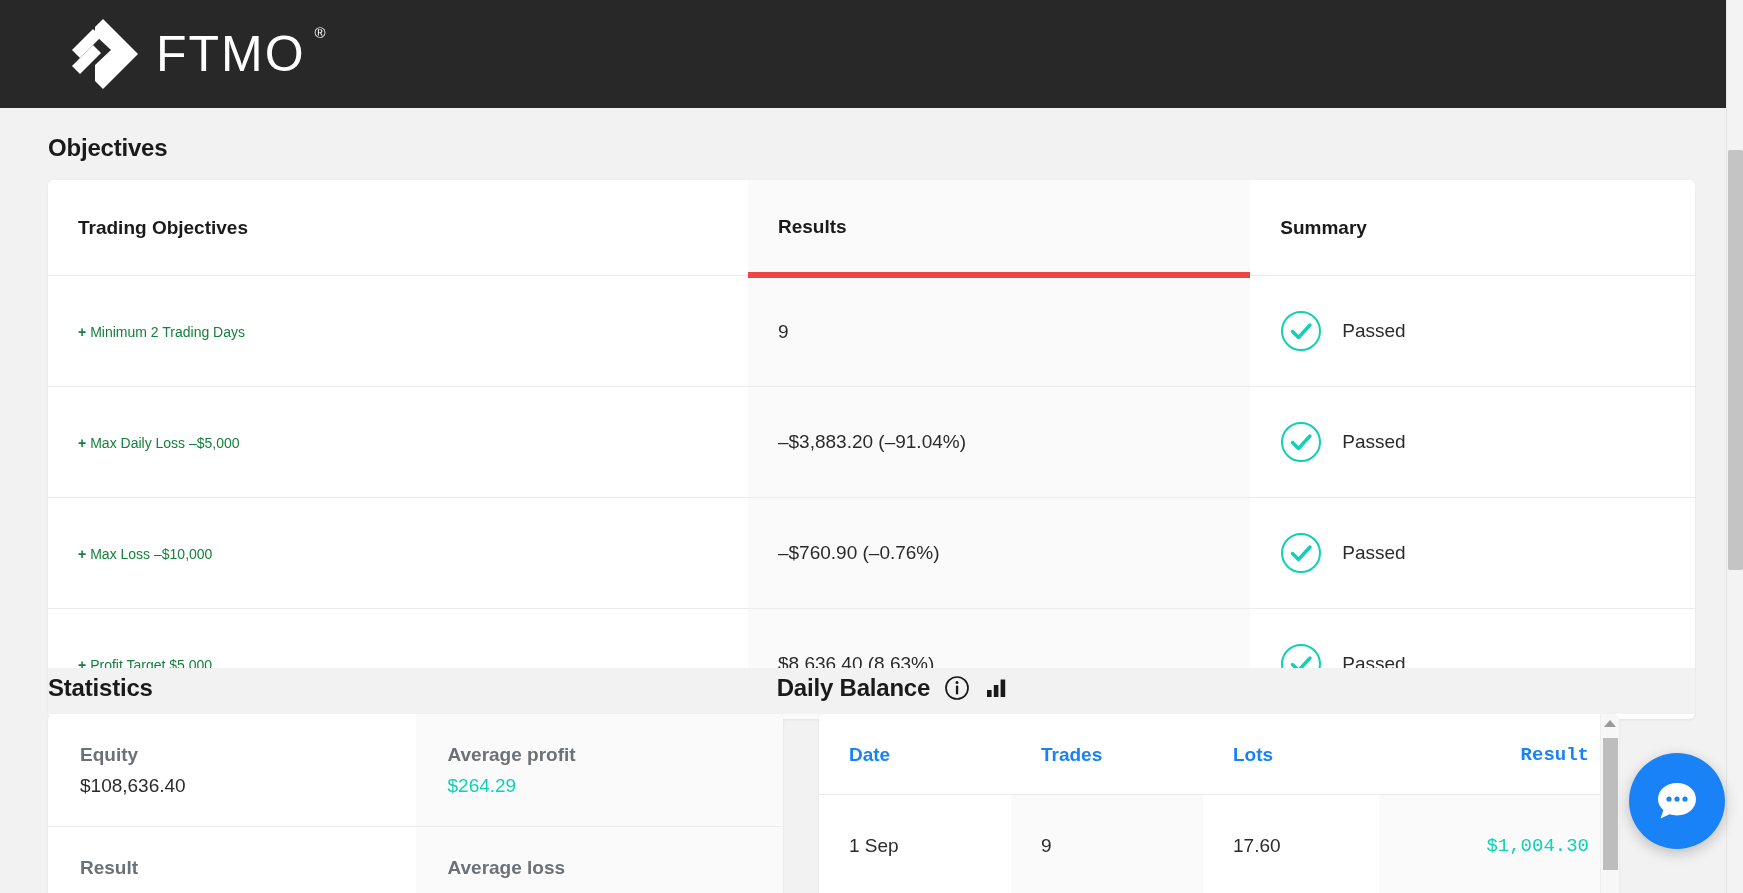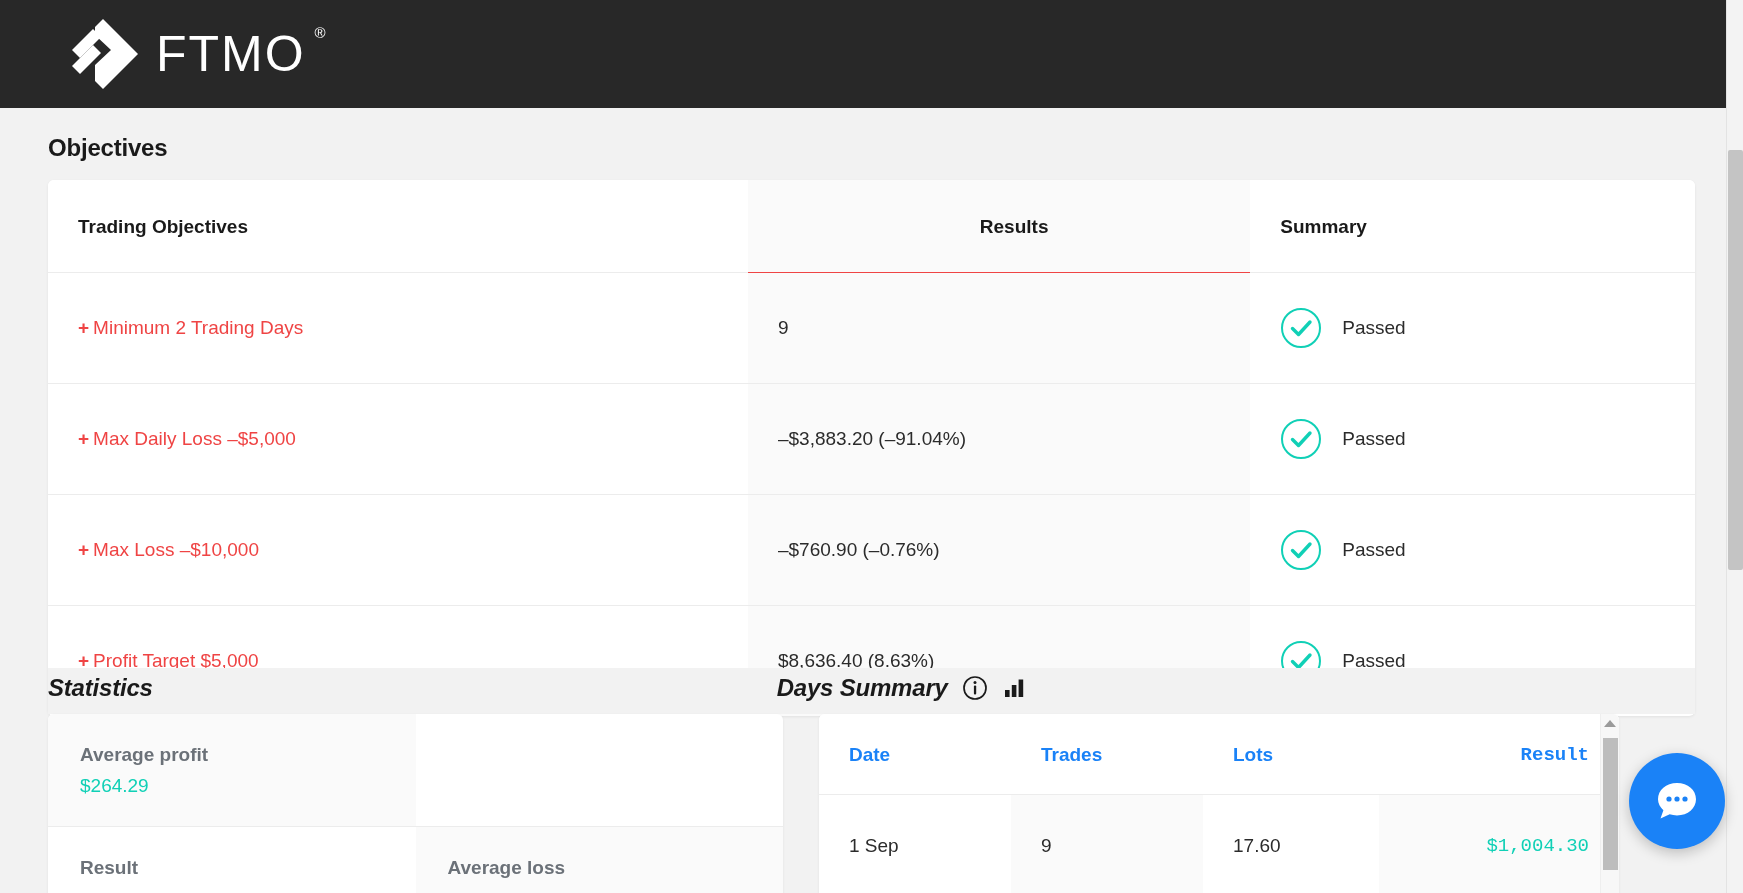--- a/index.html
+++ b/index.html
@@ -71,35 +71,35 @@
   .obj-table th {
     text-align: left;
     font-size: 19px;
     font-weight: 700;
     color: #1a1a1a;
     padding: 36px 0 34px 30px;
     border-bottom: 1px solid #ececec;
     background: #ffffff;
   }
   .obj-table th.res-col, .obj-table td.res-col { background: #fafafa; }
-  .obj-table th.res-col { border-bottom: 1px solid #ef4444; text-align: center; }
+  .obj-table th.res-col { border-bottom: 6px solid #ef4444; }
 
   .obj-table td {
     padding: 34px 0 34px 30px;
     border-bottom: 1px solid #ececec;
     font-size: 19px;
     color: #2b2b2b;
     vertical-align: middle;
     height: 100px;
   }
   .obj-table tr:last-child td { border-bottom: none; }
 
   .obj-link {
-    color: #ef4444;
-    font-size: 19px;
+    color: #15803d;
+    font-size: 14px;
     text-decoration: none;
     white-space: nowrap;
     cursor: pointer;
   }
   .obj-plus { font-weight: 700; margin-right: 4px; }
 
   .summary-cell { display: flex; align-items: center; gap: 20px; }
   .check-badge { flex: 0 0 auto; display: block; }
   .passed-text { font-size: 19px; color: #2b2b2b; }
 
@@ -109,21 +109,20 @@
     left: 0; right: 0;
     top: 560px;
     height: 233px;
     padding: 0 48px;
     z-index: 20;
   }
   #lower-heads {
     display: flex;
     background: #f2f2f2;
     padding: 6px 0 12px 0;
-    font-style: italic;
   }
   #stats-head { width: 44%; }
   #daily-head {
     width: 56%;
     padding-left: 4px;
     display: flex;
     align-items: center;
     gap: 14px;
   }
   .head-icon { display: block; cursor: pointer; }
@@ -346,38 +345,42 @@
             </td>
           </tr>
         </tbody>
     </table>
   </div>
 
   <div id="lower-band">
     <div id="lower-heads">
       <div id="stats-head" class="section-title">Statistics</div>
       <div id="daily-head">
-        <span class="section-title">Days Summary</span>
+        <span class="section-title">Daily Balance</span>
         <svg class="head-icon" width="26" height="26" viewBox="0 0 26 26">
           <circle cx="13" cy="13" r="11" fill="none" stroke="#1a1a1a" stroke-width="1.7"></circle>
           <circle cx="13" cy="7.4" r="1.5" fill="#1a1a1a"></circle>
           <rect x="11.9" y="10.6" width="2.3" height="9" rx="1" fill="#1a1a1a"></rect>
         </svg>
         <svg class="head-icon" width="26" height="26" viewBox="0 0 26 26">
           <rect x="3" y="15" width="4.6" height="7" fill="#1a1a1a"></rect>
           <rect x="9.8" y="10" width="4.6" height="12" fill="#1a1a1a"></rect>
           <rect x="16.6" y="4.5" width="4.6" height="17.5" fill="#1a1a1a"></rect>
         </svg>
       </div>
     </div>
 
     <div id="lower-cards">
 
       <div id="stats-card">
         <div class="stats-row">
+          <div class="stats-cell">
+            <div class="stat-label">Equity</div>
+            <div class="stat-value">$108,636.40</div>
+          </div>
           <div class="stats-cell alt">
             <div class="stat-label">Average profit</div>
             <div class="stat-value pos">$264.29</div>
           </div>
         </div>
         <div class="stats-row">
           <div class="stats-cell">
             <div class="stat-label">Result</div>
             <div class="stat-value"></div>
           </div>

